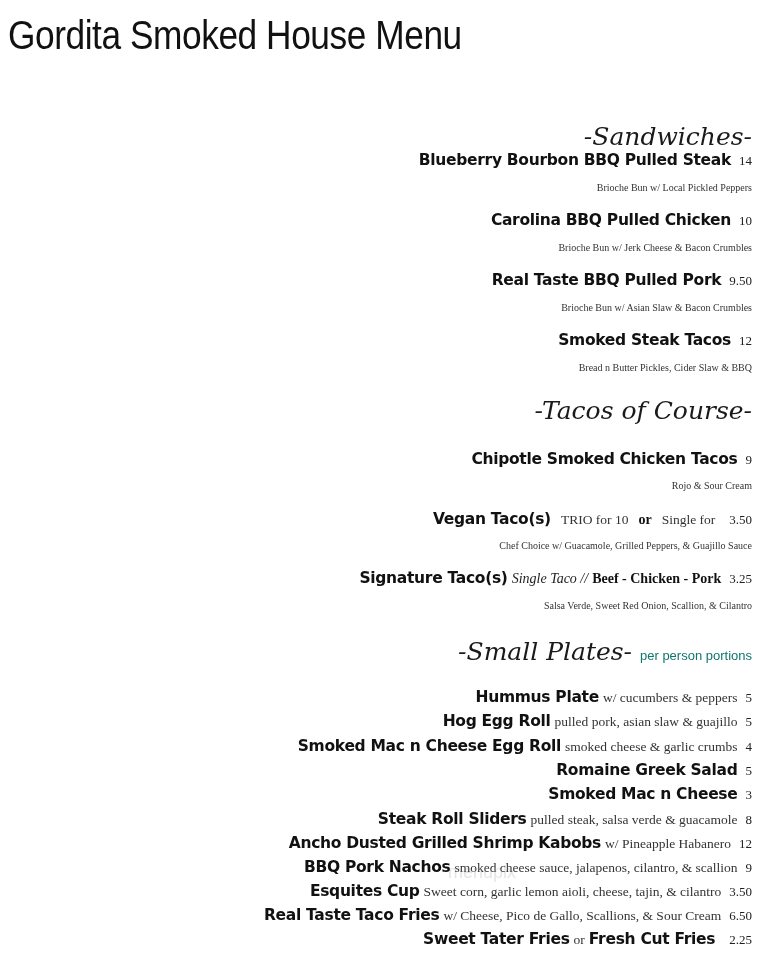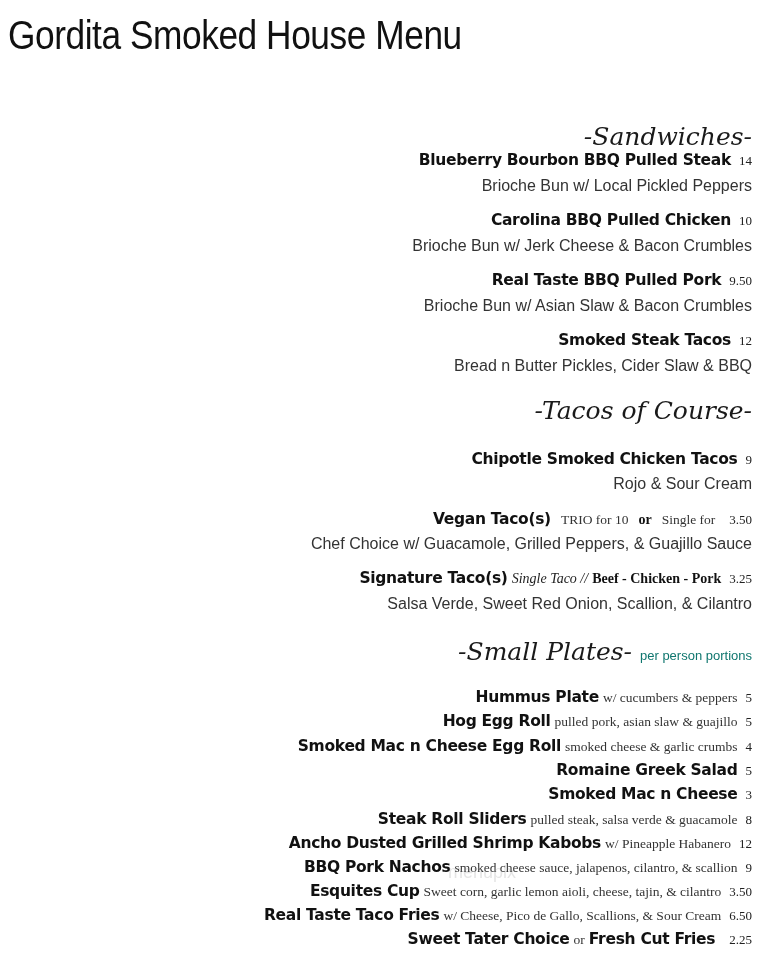--- a/index.html
+++ b/index.html
@@ -12,21 +12,21 @@
   }
   .line {
     position: absolute; right: 22px; white-space: nowrap; text-align: right;
   }
   .section {
     font-family: "DejaVu Serif", serif; font-style: italic; font-size: 25px; color: #1a1a1a;
   }
   .section .note { font-family: Liberation Sans, sans-serif; font-style: normal; font-size: 13px; color: #0f766e; }
   .name { font-family: "DejaVu Sans", sans-serif; font-weight: bold; font-size: 15.5px; letter-spacing: -0.3px; color: #111; }
   .price { font-family: "Liberation Serif", serif; font-size: 13px; color: #222; margin-left: 8px; }
-  .desc { font-family: Liberation Sans, sans-serif; font-size: 16px; color: #333; }
+  .desc { font-family: Liberation Serif, serif; font-size: 10px; color: #333; }
   .inl { font-family: "Liberation Serif", serif; font-size: 13.5px; color: #333; }
   .inl-b { font-family: "Liberation Serif", serif; font-weight: bold; font-size: 14px; color: #111; }
   .inl-i { font-family: "Liberation Serif", serif; font-style: italic; font-size: 14px; color: #222; }
   .sp { margin-left: 6px; }
   .watermark {
     position: absolute; left: 448px; top: 862px; font-family: "Liberation Sans", sans-serif;
     font-size: 18px; color: rgba(150,150,150,0.25);
   }
 </style>
 </head>
@@ -133,18 +133,18 @@
 </div>
 <div class="line" style="top:882px;">
   <span class="name">Esquites Cup</span>
   <span class="inl">Sweet corn, garlic lemon aioli, cheese, tajin, &amp; cilantro</span><span class="price">3.50</span>
 </div>
 <div class="line" style="top:906px;">
   <span class="name">Real Taste Taco Fries</span>
   <span class="inl">w/ Cheese, Pico de Gallo, Scallions, &amp; Sour Cream</span><span class="price">6.50</span>
 </div>
 <div class="line" style="top:930px;">
-  <span class="name">Sweet Tater Choice</span>
+  <span class="name">Sweet Tater Fries</span>
   <span class="inl">or</span>
   <span class="name">Fresh Cut Fries</span><span class="price" style="margin-left:14px;">2.25</span>
 </div>
 
 <div class="watermark">menupix</div>
 
 </body></html>

